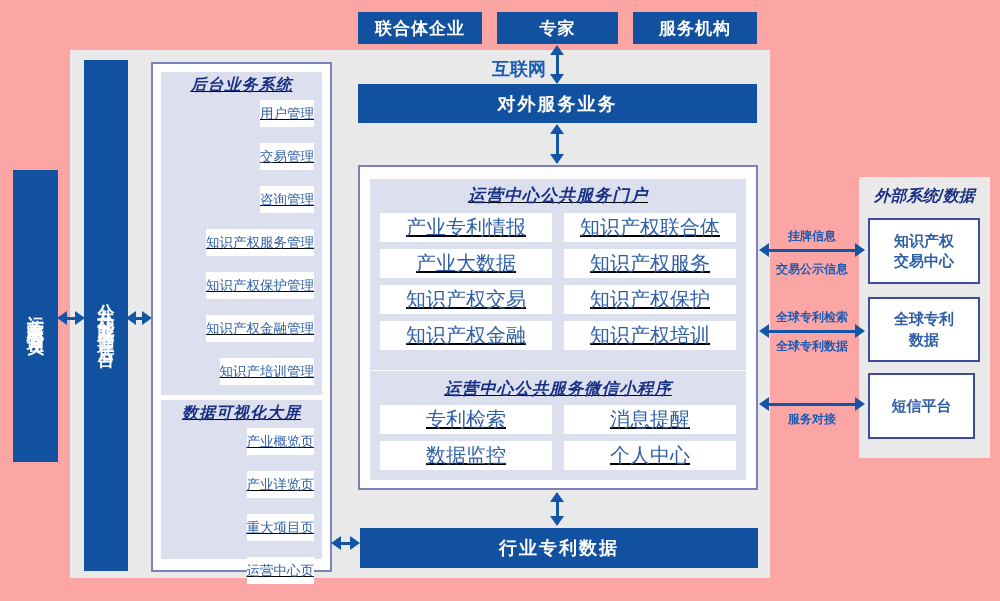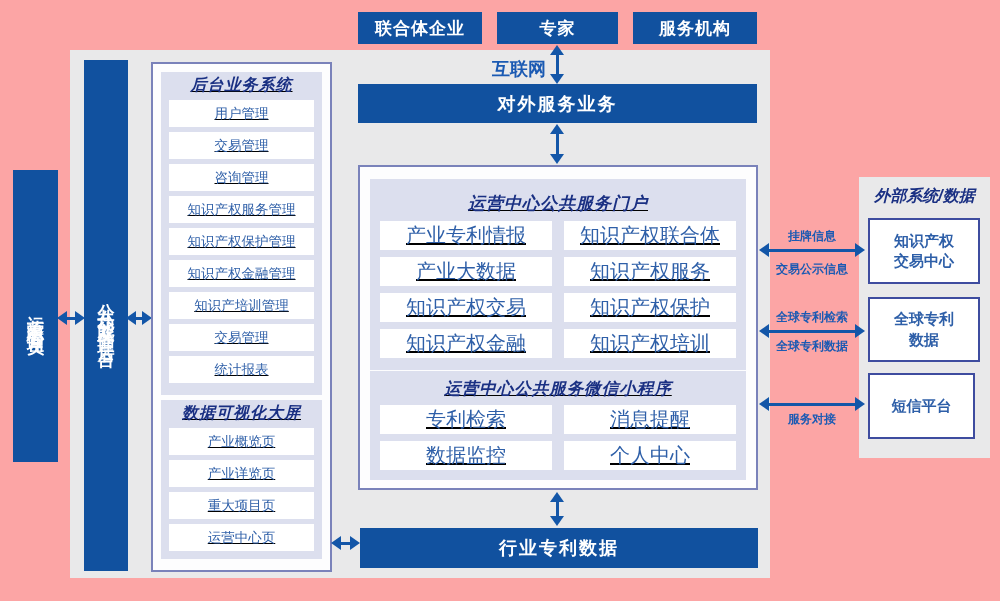--- a/index.html
+++ b/index.html
@@ -13,21 +13,21 @@
   .bg{position:absolute;background:var(--gray);}
   .box-primary{position:absolute;background:var(--primary);color:#fff;font-weight:bold;
                display:flex;align-items:center;justify-content:center;}
   .actor{font-size:17px;letter-spacing:1px;}
   .hbar{font-size:18px;letter-spacing:2px;}
   .vbar{writing-mode:vertical-lr;text-orientation:upright;font-size:17px;}
   .panel{position:absolute;background:var(--panel-bg);border:2px solid var(--panel-border);box-sizing:border-box;}
   .sub{position:absolute;left:8px;right:8px;background:var(--lavender);box-sizing:border-box;text-decoration:underline;}
   .sub-title{font-style:italic;font-weight:bold;font-size:16px;line-height:26px;
              color:var(--title);text-align:center;letter-spacing:1px;}
-  .vlist{display:flex;flex-direction:column;gap:5px;padding:2px 8px 8px;}
+  .vlist{display:flex;flex-direction:column;gap:16px;padding:2px 8px 8px;align-items:flex-end;}
   .item{background:#fff;color:var(--item-text);font-size:13.5px;height:27px;
         display:flex;align-items:center;justify-content:center;flex:0 0 auto;}
   .grid{display:grid;grid-template-columns:1fr 1fr;gap:7px 12px;padding:4px 10px 10px;}
   .grid .item{height:29px;font-size:20px;}
   .ext-box{position:absolute;background:#fff;border:2px solid var(--ext-border);box-sizing:border-box;
            color:var(--item-text);font-size:15px;display:flex;align-items:center;justify-content:center;
            text-align:center;white-space:pre-line;line-height:1.35;font-weight:bold;}
   .ext-title{position:absolute;font-style:italic;font-weight:bold;font-size:16px;
              color:var(--title);text-align:center;}
   .lbl{position:absolute;color:var(--label);font-weight:bold;font-size:12px;text-align:center;}
@@ -89,21 +89,21 @@
         <div class="item">产业概览页</div>
         <div class="item">产业详览页</div>
         <div class="item">重大项目页</div>
         <div class="item">运营中心页</div>
       </div>
     </div>
   </div>
 
   <div class="panel" style="left:358px;top:165px;width:400px;height:325px">
     <div class="sub" style="left:10px;right:10px;top:12px;height:191px">
-      <div class="sub-title" style="padding-top:12px;font-size:17px">运营中心公共服务门户</div>
+      <div class="sub-title" style="padding-top:4px;font-size:17px">运营中心公共服务门户</div>
       <div class="grid">
         <div class="item">产业专利情报</div>
         <div class="item">知识产权联合体</div>
         <div class="item">产业大数据</div>
         <div class="item">知识产权服务</div>
         <div class="item">知识产权交易</div>
         <div class="item">知识产权保护</div>
         <div class="item">知识产权金融</div>
         <div class="item">知识产权培训</div>
       </div>

